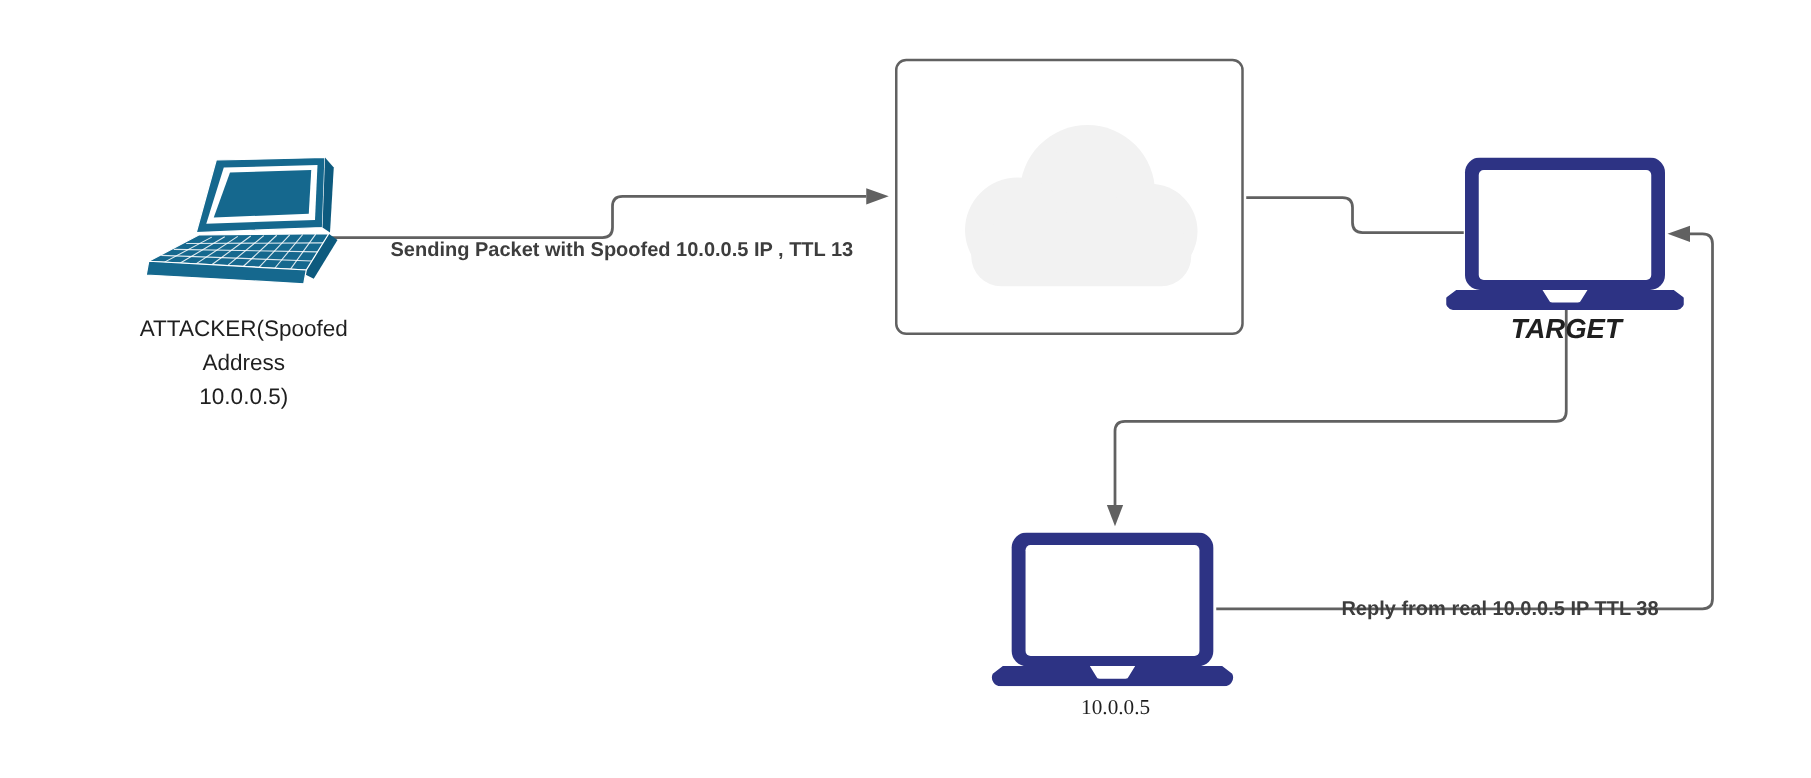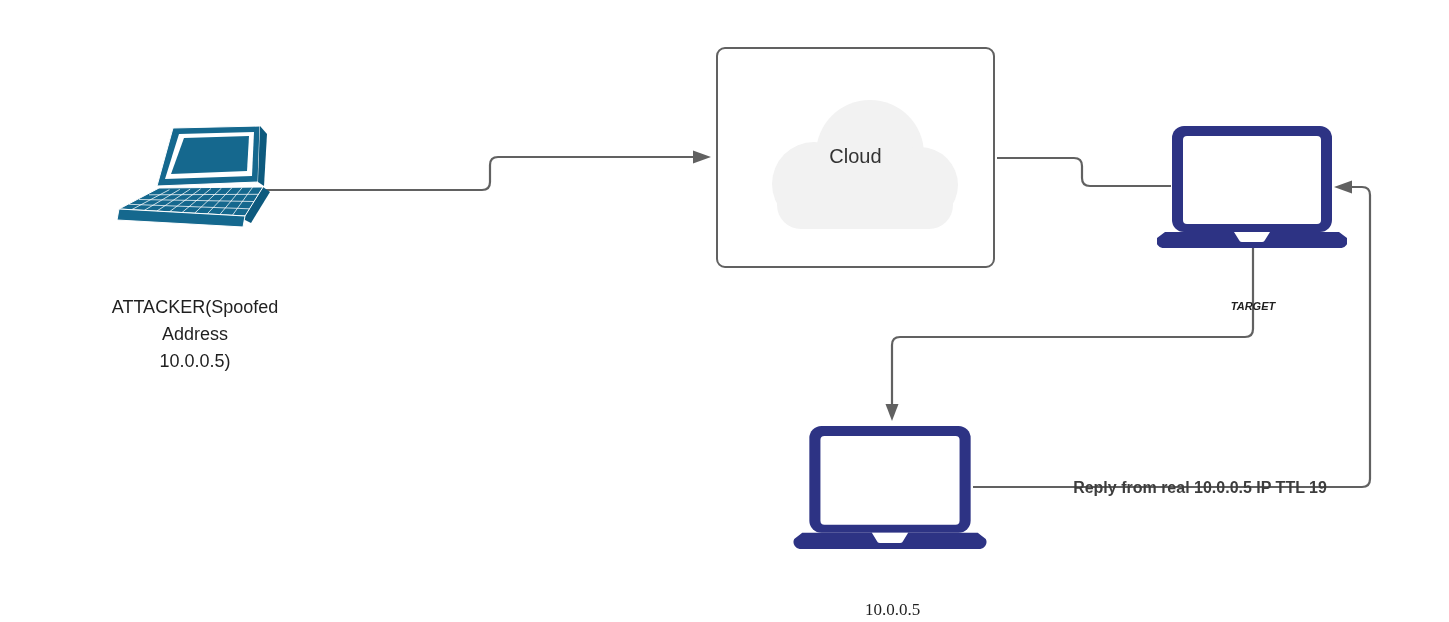--- a/index.html
+++ b/index.html
@@ -13,37 +13,37 @@
   .arrowhead{fill:var(--connector-gray,#616161);stroke:none;}
   .teal{fill:var(--laptop-teal,#15688e);}
   .teal-dark{fill:var(--laptop-teal-dark,#0d5a7e);}
   .navy{fill:var(--laptop-navy,#2d3384);}
   .white{fill:#ffffff;}
   .grid{stroke:#ffffff;stroke-width:0.9;opacity:.85;fill:none;}
   .wline{stroke:#ffffff;stroke-width:1;}
   .cloud-part{fill:var(--cloud-fill,#f2f2f2);}
   .node-label{
     position:absolute;text-align:center;color:var(--node-text,#1f1f1f);
-    font-size:18px;line-height:27px;white-space:pre-line;margin-top:44px;
+    font-size:18px;line-height:27px;white-space:pre-line;
   }
   .flow-label{
     position:absolute;text-align:center;font-weight:bold;
     font-size:16px;line-height:19px;color:var(--flow-text,#3d3d3d);
   }
   .cloud-box{
     position:absolute;left:716px;top:47px;width:279px;height:221px;
     border:2px solid var(--box-border,#616161);border-radius:9px;background:#fff;
     box-sizing:border-box;
   }
   .cloud-title{
     position:absolute;top:96px;left:0;width:100%;text-align:center;
     font-size:20px;color:var(--cloud-text,#333333);
   }
   .abs{position:absolute;}
-  .target-label{font-weight:bold;font-style:italic;font-size:11px;line-height:17px;}
+  .target-label{font-weight:bold;font-style:italic;font-size:22px;line-height:17px;}
   .host-label{font-size:17px;line-height:17px;}
 </style>
 </head>
 <body>
 
 <div class="stage">
 
   <svg class="abs" style="left:0;top:0" width="1449" height="622" viewBox="0 0 1449 622">
 
     <g>
@@ -82,38 +82,38 @@
 Address
 10.0.0.5)</div>
 
   <div class="cloud-box">
     <svg class="abs" style="left:45px;top:50px" width="205" height="135" viewBox="0 0 205 135">
       <circle class="cloud-part" cx="107" cy="55" r="54"></circle>
       <circle class="cloud-part" cx="51" cy="85" r="42"></circle>
       <circle class="cloud-part" cx="157" cy="86" r="38"></circle>
       <rect class="cloud-part" x="14" y="80" width="176" height="50" rx="24"></rect>
     </svg>
-    <div class="cloud-title">Cloud</div>
   </div>
 
+  <div class="flow-label" style="left:290px;top:191px;width:415px;">Sending Packet with Spoofed 10.0.0.5 IP , TTL 13</div>
 
   <svg class="abs" style="left:1157px;top:126px" width="190" height="122" viewBox="0 0 190 122">
     <rect class="navy" x="15" y="0" width="160" height="106" rx="12"></rect>
     <rect class="white" x="26" y="10" width="138" height="88" rx="4"></rect>
     <path class="navy" d="M8,106 H182 L190,112 A7,7 0 0 1 183,122 H7 A7,7 0 0 1 0,112 Z"></path>
     <path class="white" d="M77,106 h36 l-5,8 a3,3 0 0 1 -3,2 h-20 a3,3 0 0 1 -3,-2 Z"></path>
   </svg>
 
   <div class="node-label target-label" style="left:1183px;top:254px;width:140px;">TARGET</div>
 
 
   <svg class="abs" style="left:793px;top:426px" width="194" height="123" viewBox="0 0 190 122">
     <rect class="navy" x="15" y="0" width="160" height="106" rx="12"></rect>
     <rect class="white" x="26" y="10" width="138" height="88" rx="4"></rect>
     <path class="navy" d="M8,106 H182 L190,112 A7,7 0 0 1 183,122 H7 A7,7 0 0 1 0,112 Z"></path>
     <path class="white" d="M77,106 h36 l-5,8 a3,3 0 0 1 -3,2 h-20 a3,3 0 0 1 -3,-2 Z"></path>
   </svg>
 
   <div class="node-label host-label" style="left:820px;top:557px;width:145px;font-family:Liberation Serif, serif;">10.0.0.5</div>
 
-  <div class="flow-label" style="left:1040px;top:478px;width:320px;">Reply from real 10.0.0.5 IP TTL 19</div>
+  <div class="flow-label" style="left:1040px;top:478px;width:320px;">Reply from real 10.0.0.5 IP TTL 38</div>
 
 </div>
 
 </body></html>

